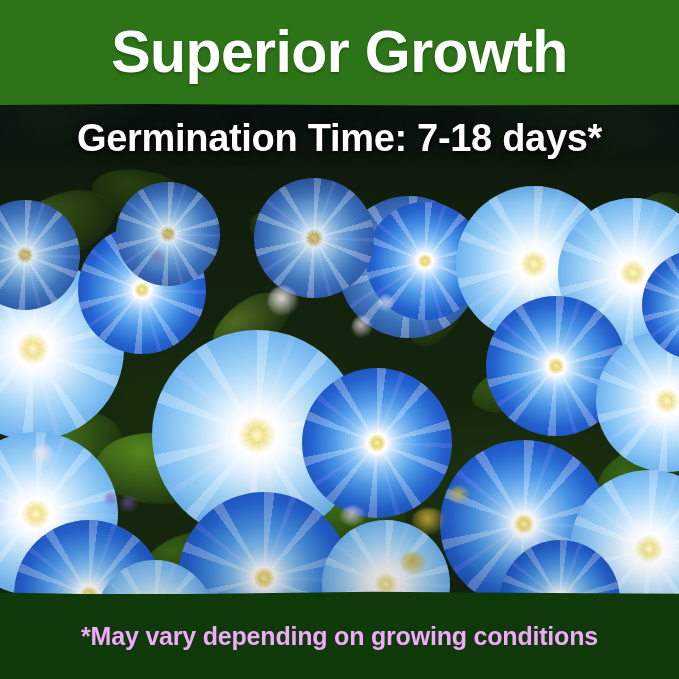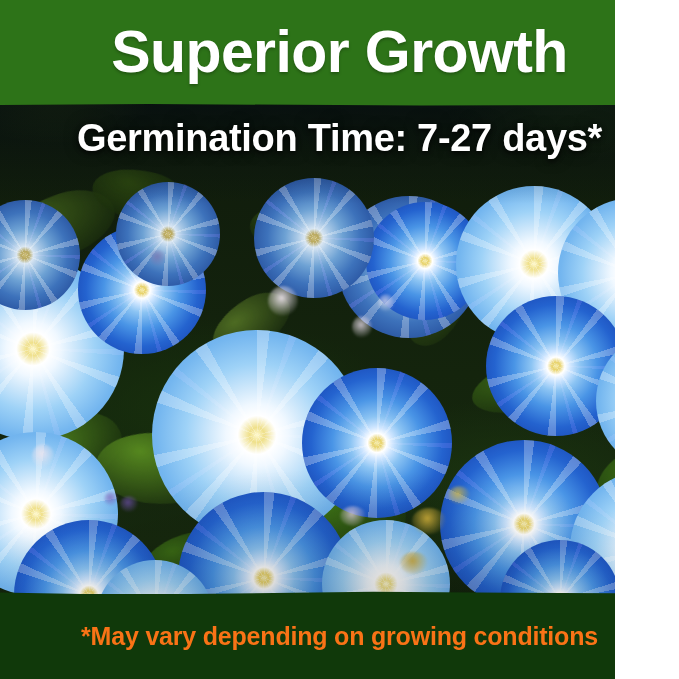--- a/index.html
+++ b/index.html
@@ -1,19 +1,19 @@
 <!DOCTYPE html>
 <html><head>
 <meta charset="utf-8">
 <style>
   html,body{margin:0;padding:0;background:#fff;}
   body{width:679px;height:679px;overflow:hidden;
        font-family:"Liberation Sans",sans-serif;}
 
-  #card{position:relative;width:615px;height:679px;overflow:hidden;background:#0a1424;}
+  #card{position:relative;width:679px;height:679px;overflow:hidden;background:#0a1424;}
 
   
   #photo{position:absolute;left:0;top:0;width:679px;height:679px;overflow:hidden;
          background:#0c1a10;}
 
   
   .canopy{position:absolute;inset:0;
     background:
       radial-gradient(ellipse 150px 90px at 8% 12%, #24380f 0%, rgba(20,40,12,0) 70%),
       radial-gradient(ellipse 180px 70px at 45% 6%, #1a2c0c 0%, rgba(14,26,8,0) 72%),
@@ -83,21 +83,21 @@
     line-height:1;white-space:nowrap;
     text-shadow:0 2px 3px rgba(0,0,0,0.25);}
 
   #subtitle{position:absolute;left:0;top:112px;width:679px;z-index:6;
     text-align:center;color:#fff;font-weight:bold;
     text-shadow:0 2px 5px rgba(0,0,0,0.75),0 0 14px rgba(0,0,0,0.55);}
   #subtitle .line{font-size:38px;line-height:52px;letter-spacing:-0.3px;white-space:nowrap;}
 
   #footnote{position:absolute;left:0;bottom:0;width:679px;height:85px;z-index:6;
     display:flex;align-items:center;justify-content:center;
-    color:#f97316;font-size:25px;font-weight:bold;letter-spacing:-0.2px;white-space:nowrap;}
+    color:#f0abfc;font-size:25px;font-weight:bold;letter-spacing:-0.2px;white-space:nowrap;}
 </style>
 </head>
 <body>
 
 <div id="card">
 
   <div id="photo">
     <div class="canopy"></div>
     <div class="foliage" id="leaf-layer">
         <div class="leaf" style="left: -3px; top: 196px; width: 120px; height: 62px; transform: rotate(-18deg); background: radial-gradient(at 35% 30%, rgb(60, 90, 24) 0%, rgba(10, 24, 8, 0.55) 100%);"></div>
@@ -153,19 +153,19 @@
         <div style="position: absolute; border-radius: 50%; left: 104px; top: 492px; width: 14px; height: 14px; opacity: 0.7; filter: blur(1px); background: radial-gradient(circle at 45% 40%, rgb(122, 91, 180) 0%, rgba(0, 0, 0, 0) 78%);"></div>
         <div style="position: absolute; border-radius: 50%; left: 150px; top: 250px; width: 16px; height: 16px; opacity: 0.65; filter: blur(1px); background: radial-gradient(circle at 45% 40%, rgb(123, 106, 168) 0%, rgba(0, 0, 0, 0) 78%);"></div>
       </div>
     <div class="dim"></div>
   </div>
 
   <div id="header-band"></div>
   <div id="title">Superior Growth</div>
 
   <div id="subtitle">
-    <div class="line">Germination Time: 7-27 days*</div>
+    <div class="line">Germination Time: 7-18 days*</div>
   </div>
 
   <div id="footer-band"></div>
   <div id="footnote">*May vary depending on growing conditions</div>
 
 </div>
 
 </body></html>

